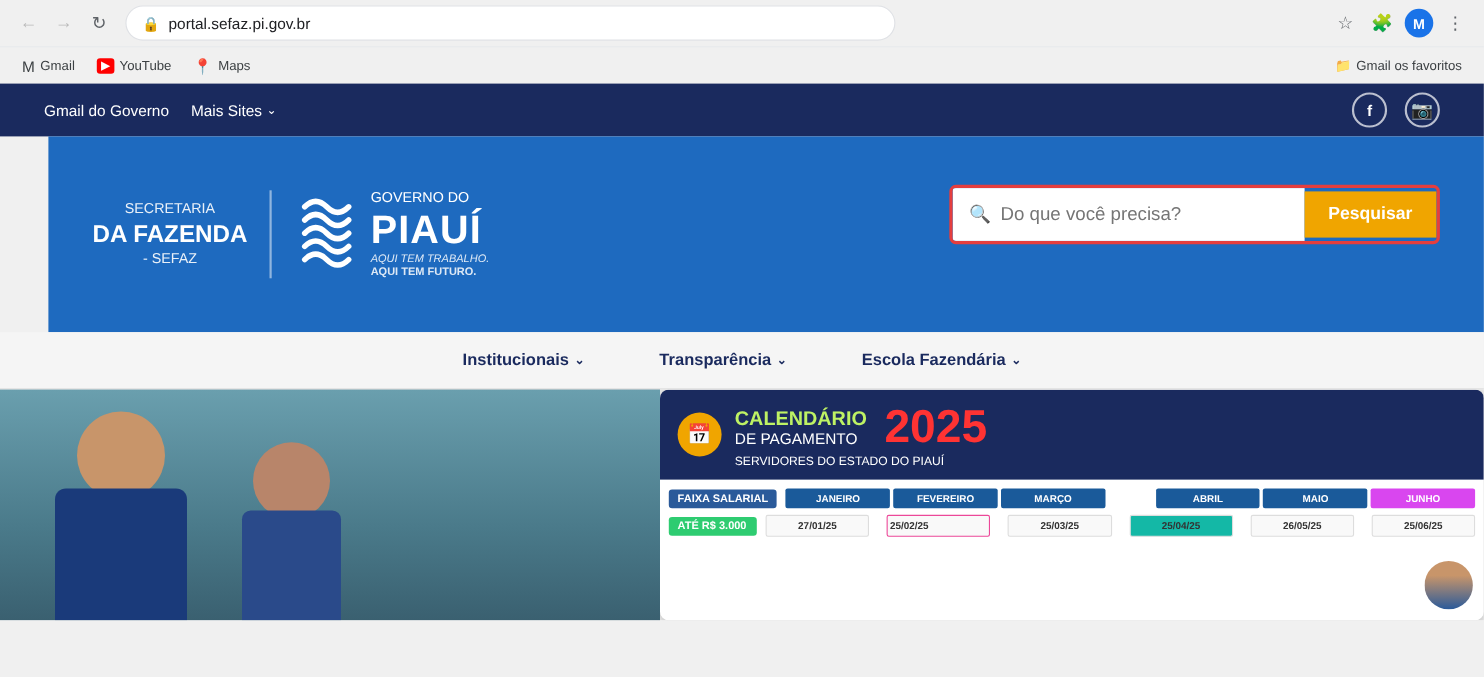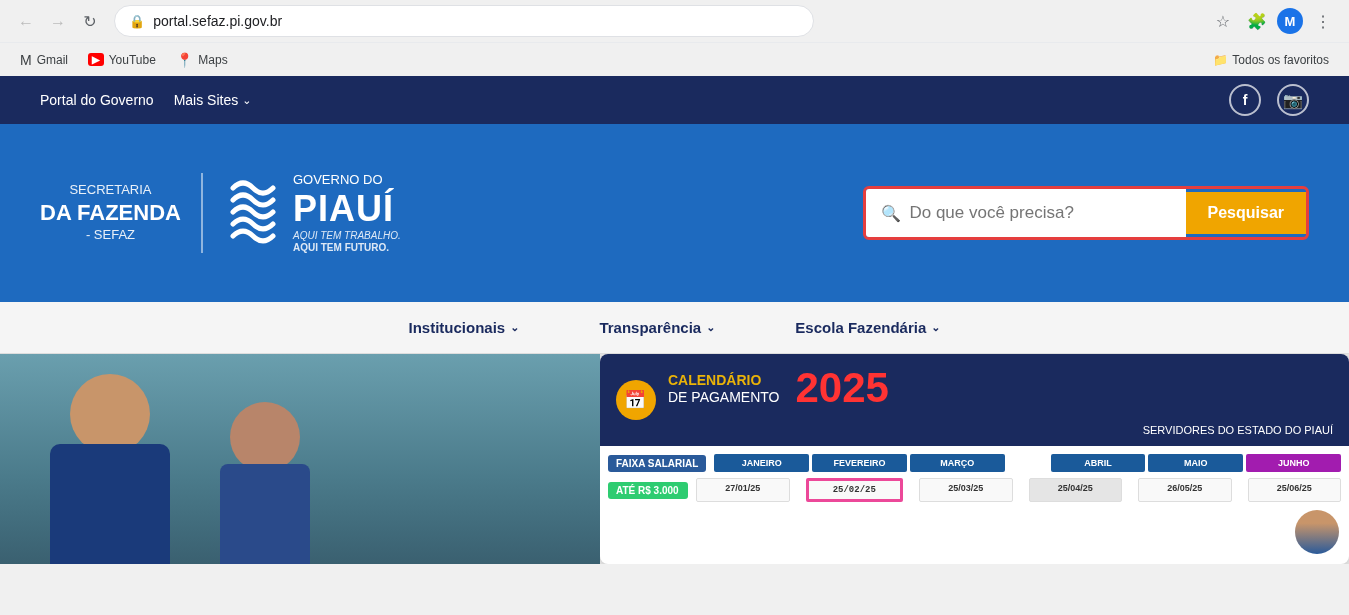--- a/index.html
+++ b/index.html
@@ -21,21 +21,21 @@
     .favorites-btn { margin-left: auto; display: flex; align-items: center; gap: 4px; font-size: 12px; color: #3c4043; padding: 3px 8px; border-radius: 4px; cursor: pointer; }
 
     
     .top-nav { background: #1a2a5e; height: 48px; display: flex; align-items: center; padding: 0 40px; }
     .top-nav-links { display: flex; align-items: center; gap: 20px; }
     .top-nav-link { color: #ffffff; font-size: 14px; text-decoration: none; cursor: pointer; display: flex; align-items: center; gap: 4px; }
     .top-nav-social { margin-left: auto; display: flex; gap: 16px; }
     .social-icon { width: 32px; height: 32px; border-radius: 50%; border: 2px solid rgba(255,255,255,0.7); display: flex; align-items: center; justify-content: center; color: white; font-size: 14px; cursor: pointer; }
 
     
-    .hero-header { background: #1e6abf; padding: 44px 40px; display: flex; align-items: center; min-height: 160px; }
+    .hero-header { background: #1e6abf; padding: 44px 40px; display: flex; align-items: flex-start; min-height: 160px; margin-left: 44px; }
     .logo-section { display: flex; align-items: center; gap: 20px; }
     .secretaria-text { color: white; text-align: center; line-height: 1.3; }
     .secretaria-text .da { font-size: 13px; opacity: 0.9; }
     .secretaria-text .fazenda { font-size: 22px; font-weight: bold; }
     .secretaria-text .sefaz { font-size: 13px; opacity: 0.9; }
     .logo-divider { width: 2px; height: 80px; background: rgba(255,255,255,0.5); }
     .governo-logo { display: flex; align-items: center; gap: 10px; }
     .governo-text { color: white; line-height: 1.2; }
     .governo-text .gov-do { font-size: 13px; }
     .governo-text .piaui { font-size: 36px; font-weight: 900; letter-spacing: 1px; }
@@ -54,21 +54,21 @@
       width: 30px;
       height: 3px;
       background: #e53e3e;
     }
     .search-button { background: #f0a500; color: white; border: none; padding: 12px 22px; font-size: 16px; font-weight: bold; cursor: pointer; white-space: nowrap; height: 100%; }
     .quick-links { display: flex; gap: 16px; align-items: center; }
     .quick-link { display: flex; align-items: center; gap: 5px; color: white; font-size: 13px; cursor: pointer; text-decoration: none; }
     .quick-dot { width: 10px; height: 10px; border-radius: 50%; background: #2ecc71; flex-shrink: 0; }
 
     
-    .main-nav { background: #f5f5f5; height: 52px; display: flex; align-items: center; justify-content: center; gap: 60px; border-bottom: 1px solid #ddd; }
+    .main-nav { background: #f5f5f5; height: 52px; display: flex; align-items: center; justify-content: center; gap: 48px; border-bottom: 1px solid #ddd; }
     .main-nav-item { display: flex; align-items: center; gap: 5px; font-size: 15px; font-weight: 600; color: #1a2a5e; cursor: pointer; padding: 0 10px; }
     .chevron { font-size: 11px; color: #1a2a5e; }
 
     
     .content-area { display: flex; height: 210px; overflow: hidden; }
 
     .right-content { flex: 1; background: #e8e8e8; overflow: hidden; position: relative; }
     .calendar-card { background: white; width: 100%; height: 100%; border-radius: 8px; overflow: hidden; box-shadow: 0 2px 8px rgba(0,0,0,0.15); }
     .calendar-header { background: #1a2a5e; padding: 10px 16px; display: flex; align-items: center; gap: 12px; }
     .cal-icon { width: 40px; height: 40px; background: #f0a500; border-radius: 50%; display: flex; align-items: center; justify-content: center; font-size: 18px; }
@@ -111,29 +111,29 @@
     <div class="bookmark-item">
       <span style="background:#ff0000;color:white;border-radius:3px;padding:1px 4px;font-size:10px;font-weight:bold;">▶</span>
       <span>YouTube</span>
     </div>
     <div class="bookmark-item">
       <span style="font-size:14px;">📍</span>
       <span>Maps</span>
     </div>
     <div class="favorites-btn" style="margin-left:auto;">
       <span>📁</span>
-      <span>Todos os favoritos</span>
+      <span>Gmail os favoritos</span>
     </div>
   </div>
 </div>
 
 <div class="top-nav">
   <div class="top-nav-links">
     <a class="top-nav-link">
-      <span>Portal do Governo</span>
+      <span>Gmail do Governo</span>
     </a>
     <a class="top-nav-link">
       <span>Mais Sites</span>
       <span class="chevron" style="color:white;">⌄</span>
     </a>
   </div>
   <div class="top-nav-social">
     <div class="social-icon">
       <span style="font-weight:bold;">f</span>
     </div>
@@ -220,47 +220,47 @@
 
   <div class="right-content">
     <div class="calendar-card">
       <div class="calendar-header">
         <div class="cal-icon">
           <span>📅</span>
         </div>
         <div style="flex:1;">
           <div style="display:flex;align-items:center;">
             <div>
-              <span style="color:#eab308;font-size:14px;font-weight:bold;">CALENDÁRIO</span>
+              <span style="color:#bef264;font-size:18px;font-weight:bold;">CALENDÁRIO</span>
               <span style="color:white;font-size:14px;display:block;">DE PAGAMENTO</span>
             </div>
             <span style="color:#ff3333;font-size:42px;font-weight:900;margin-left:16px;">2025</span>
           </div>
-          <div style="color:white;font-size:11px;margin-top:12px;text-align:right;">SERVIDORES DO ESTADO DO PIAUÍ</div>
+          <div style="color:white;font-size:11px;margin-top:2px;">SERVIDORES DO ESTADO DO PIAUÍ</div>
         </div>
       </div>
       <div class="cal-grid">
         <div style="display:flex;align-items:center;margin-bottom:6px;gap:8px;">
           <div style="background:#2a5a9a;color:white;font-size:10px;font-weight:bold;padding:3px 8px;border-radius:3px;">FAIXA SALARIAL</div>
           <div class="cal-months-row" style="flex:1;display:flex;gap:3px;">
               <div style="flex:1;background:#1a5a9a;color:white;font-size:9px;font-weight:bold;padding:4px 2px;text-align:center;border-radius:2px;">JANEIRO</div>
               <div style="flex:1;background:#1a5a9a;color:white;font-size:9px;font-weight:bold;padding:4px 2px;text-align:center;border-radius:2px;">FEVEREIRO</div>
               <div style="flex:1;background:#1a5a9a;color:white;font-size:9px;font-weight:bold;padding:4px 2px;text-align:center;border-radius:2px;">MARÇO</div>
               <div style="flex:1;background:#1a5a9a;color:white;font-size:9px;font-weight:bold;padding:4px 2px;text-align:center;border-radius:2px;margin-left:43px;">ABRIL</div>
               <div style="flex:1;background:#1a5a9a;color:white;font-size:9px;font-weight:bold;padding:4px 2px;text-align:center;border-radius:2px;">MAIO</div>
-              <div style="flex:1;background:#a21caf;color:white;font-size:9px;font-weight:bold;padding:4px 2px;text-align:center;border-radius:2px;">JUNHO</div>
+              <div style="flex:1;background:#d946ef;color:white;font-size:9px;font-weight:bold;padding:4px 2px;text-align:center;border-radius:2px;">JUNHO</div>
             </div>
         </div>
         <div style="display:flex;align-items:center;gap:8px;">
           <div style="background:#2ecc71;color:white;font-size:10px;font-weight:bold;padding:3px 8px;border-radius:3px;min-width:80px;">ATÉ R$ 3.000</div>
           <div style="flex:1;display:flex;gap:16px;">
               <div style="flex:1;background:#f9f9f9;border:1px solid #ddd;font-size:9px;padding:4px 2px;text-align:center;border-radius:2px;font-weight:bold;color:#333;">27/01/25</div>
-              <div style="flex:1;background:#f9f9f9;border:3px solid #ec4899;font-size:9px;padding:4px 2px;text-align:center;border-radius:2px;font-weight:bold;color:#333;font-family:Liberation Mono, monospace;">25/02/25</div>
+              <div style="flex:1;background:#f9f9f9;border:1px solid #ec4899;font-size:9px;padding:4px 2px;border-radius:2px;font-weight:bold;color:#333;">25/02/25</div>
               <div style="flex:1;background:#f9f9f9;border:1px solid #ddd;font-size:9px;padding:4px 2px;text-align:center;border-radius:2px;font-weight:bold;color:#333;">25/03/25</div>
-              <div style="flex:1;background:#e5e5e5;border:1px solid #ddd;font-size:9px;padding:4px 2px;text-align:center;border-radius:2px;font-weight:bold;color:#333;">25/04/25</div>
+              <div style="flex:1;background:#14b8a6;border:1px solid #ddd;font-size:9px;padding:4px 2px;text-align:center;border-radius:2px;font-weight:bold;color:#333;">25/04/25</div>
               <div style="flex:1;background:#f9f9f9;border:1px solid #ddd;font-size:9px;padding:4px 2px;text-align:center;border-radius:2px;font-weight:bold;color:#333;">26/05/25</div>
               <div style="flex:1;background:#f9f9f9;border:1px solid #ddd;font-size:9px;padding:4px 2px;text-align:center;border-radius:2px;font-weight:bold;color:#333;">25/06/25</div>
             </div>
         </div>
       </div>
     </div>
 
     <div style="position:absolute;bottom:8px;right:8px;width:48px;height:48px;border-radius:50%;background:#c8956a;border:2px solid white;overflow:hidden;">
       <div style="width:100%;height:100%;background:linear-gradient(180deg,#c8956a 30%,#2a5a9a 100%);"></div>
     </div>

